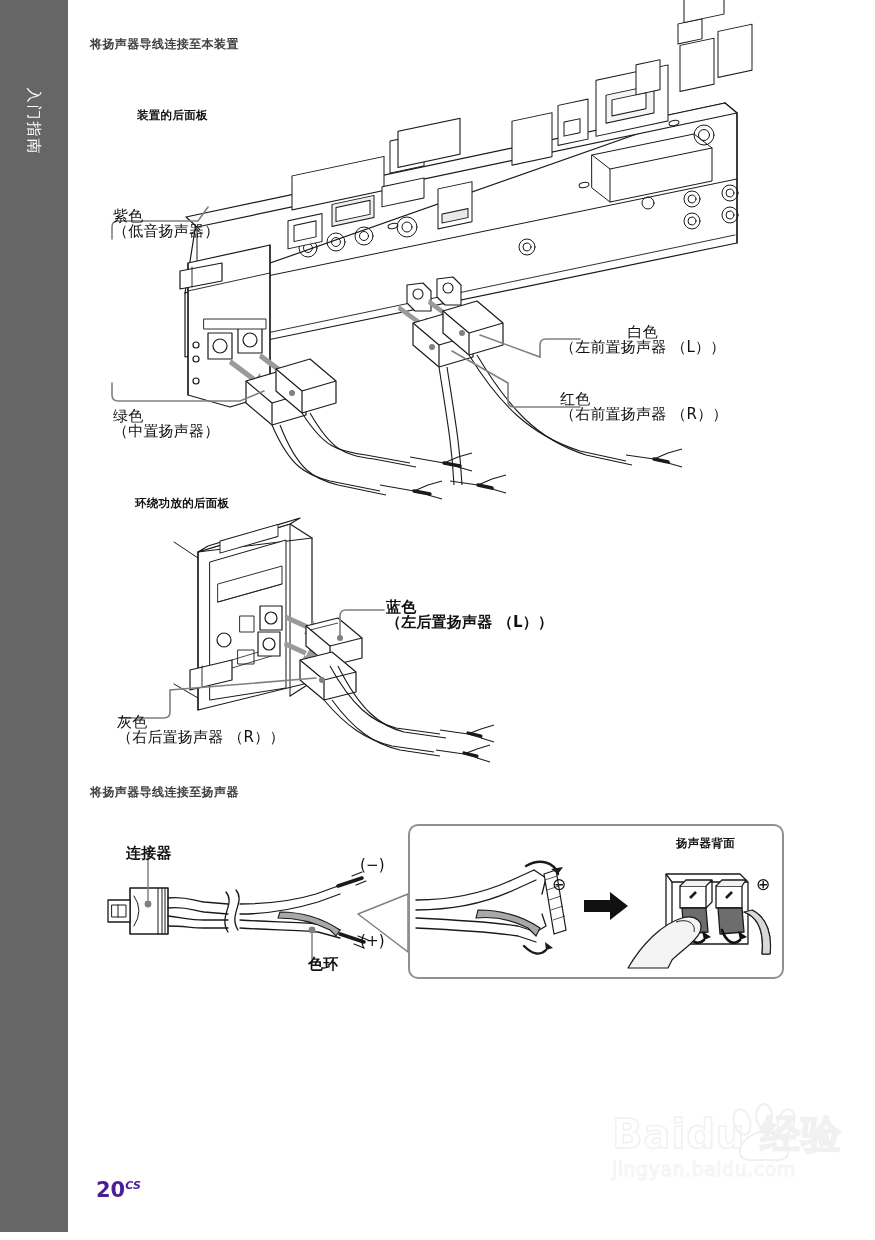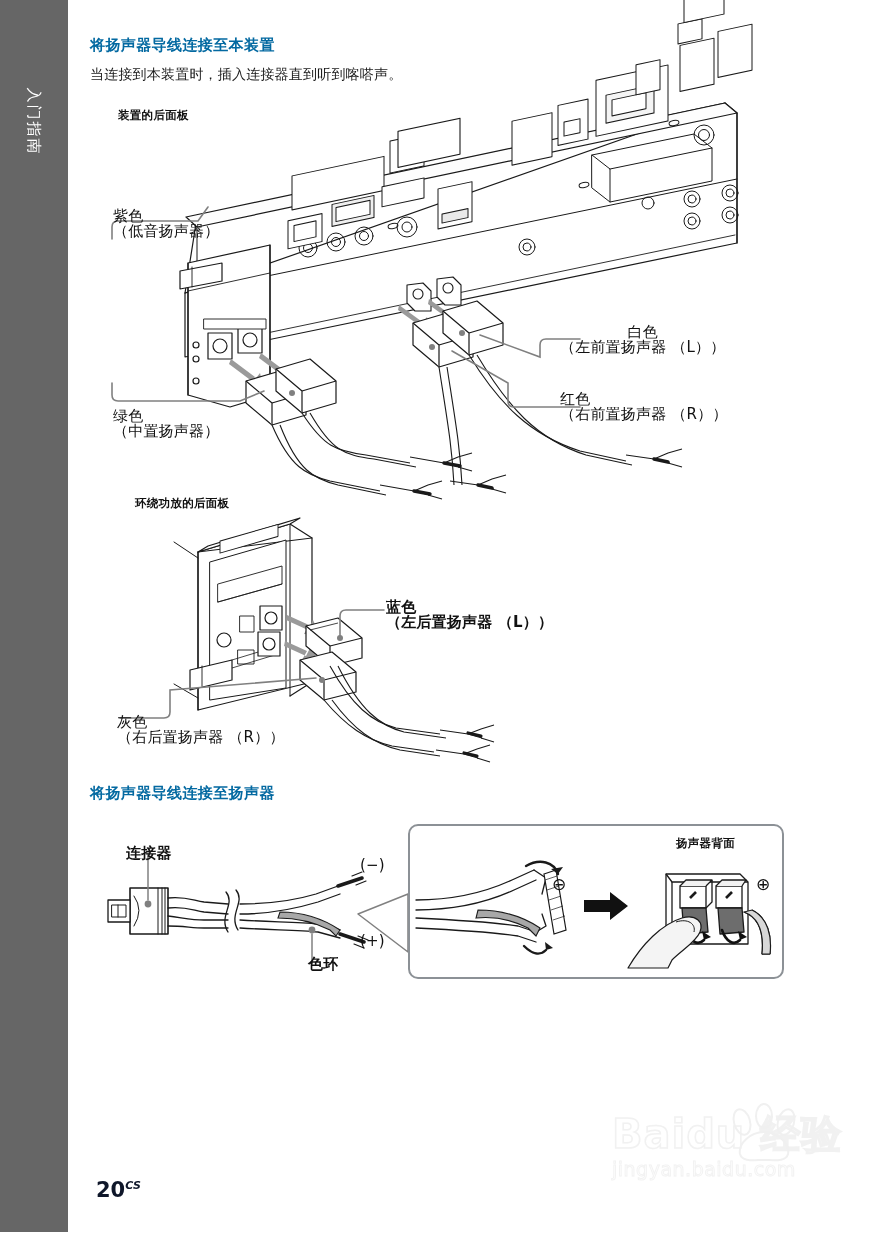--- a/index.html
+++ b/index.html
@@ -21,22 +21,22 @@
   .side-rail-label{
     position:absolute;left:-47px;top:112px;width:160px;
     transform:rotate(90deg);
     transform-origin:center center;
     color:#ffffff;font-size:15px;letter-spacing:2px;
     text-align:center;white-space:nowrap;
   }
 
   
   .h-sec{
-    position:absolute;font-size:15px;font-weight:bold;
-    letter-spacing:.4px;color:#0369a1;
+    position:absolute;font-size:12px;font-weight:bold;
+    letter-spacing:.4px;color:#404040;
   }
   .p-body{
     position:absolute;font-size:14px;color:#1a1a1a;letter-spacing:.2px;
   }
   .cap{
     position:absolute;font-size:11.5px;font-weight:bold;color:#111;
     letter-spacing:.3px;white-space:nowrap;
   }
   .lbl{
     position:absolute;font-size:15px;color:#111;white-space:nowrap;
@@ -50,21 +50,21 @@
 
   
   .detail-box{
     position:absolute;left:408px;top:824px;width:372px;height:151px;
     border:2px solid #8c9196;border-radius:10px;background:#fff;
   }
 
   
   .pageno{
     position:absolute;left:96px;top:1178px;
-    font-size:21px;font-weight:bold;color:#0f172a;letter-spacing:0px;
+    font-size:21px;font-weight:bold;color:#4c1d95;letter-spacing:0px;
   }
   .pageno sup{font-size:11px;font-style:italic;font-weight:bold;vertical-align:super;}
 
   
   .wm{
     position:absolute;left:612px;top:1112px;width:250px;height:96px;
     opacity:.55;pointer-events:none;
   }
   .wm-main{
     font-size:40px;font-weight:bold;color:#ffffff;
@@ -81,23 +81,22 @@
 </head>
 <body>
 
 <div class="page">
 
   <div class="side-rail">
     <div class="side-rail-label">入门指南</div>
   </div>
 
   <div class="h-sec" style="left:90px;top:36px;">将扬声器导线连接至本装置</div>
-  <div class="p-body" style="left:90px;top:66px;">当连接到本装置时，插入连接器直到听到喀嗒声。</div>
-
-  <div class="cap" style="left:118px;top:108px;">装置的后面板</div>
+
+  <div class="cap" style="left:137px;top:108px;">装置的后面板</div>
 
   <div class="fig" style="left:80px;top:95px;">
     <svg width="700" height="400" viewBox="0 0 700 400">
       <g fill="none" stroke="#1a1a1a" stroke-width="1.2" stroke-linejoin="round" stroke-linecap="round">
 
         <path d="M645 8 L657 18 L657 148 L105 262 L105 198 Z" fill="#fff"></path>
         <path d="M645 8 L117 122 L105 198"></path>
         <path d="M117 122 L117 250" stroke-width="1"></path>
         <path d="M105 198 L657 84" stroke-width="1"></path>
         <path d="M120 252 L655 140" stroke-width="0.9"></path>

